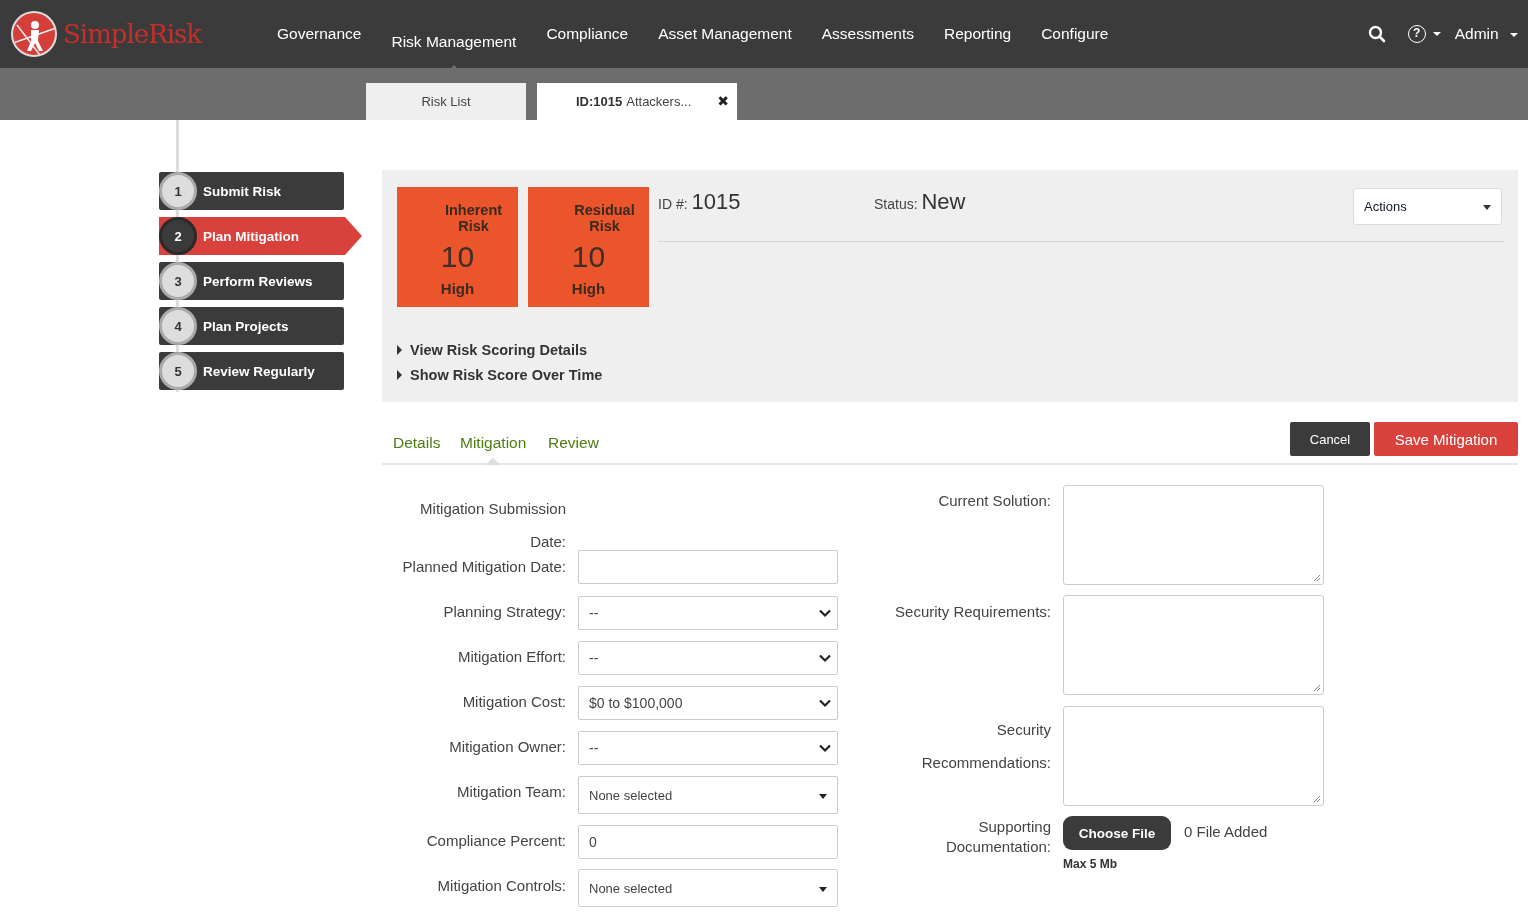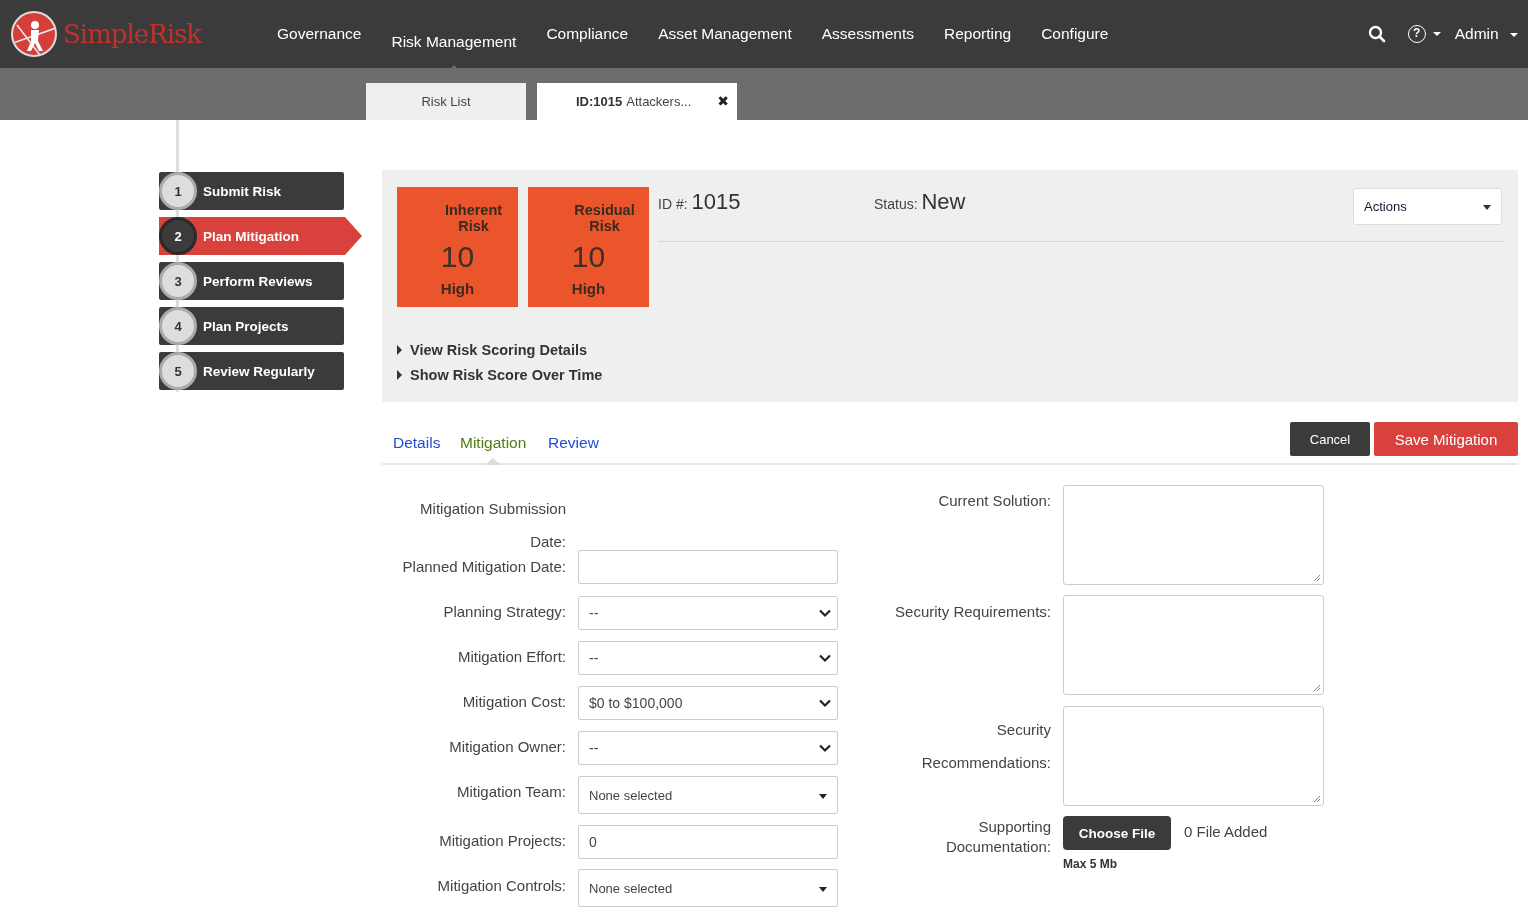--- a/index.html
+++ b/index.html
@@ -53,36 +53,36 @@
   .caret-d { position: absolute; right: 10px; top: 16px; width: 0; height: 0; border-left: 4px solid transparent; border-right: 4px solid transparent; border-top: 5px solid #333; }
   .sumdivider { position: absolute; left: 276px; top: 71px; width: 846px; height: 1px; background: #d6d6d6; }
   .subject { position: absolute; left: 276px; top: 88px; width: 850px; font-size: 22px; line-height: 30px; color: #333; }
   .subject .lab { font-size: 14px; color: #444; }
   .edit-icon { display: inline-block; width: 18px; height: 18px; vertical-align: middle; margin-left: 10px; }
   .toggle { position: absolute; left: 15px; font-size: 14.5px; font-weight: bold; color: #333; display: flex; align-items: center; }
   .toggle .tri { width: 0; height: 0; border-top: 5px solid transparent; border-bottom: 5px solid transparent; border-left: 5px solid #333; margin-right: 8px; }
 
   
   .tabs { position: absolute; left: 382px; top: 430px; width: 1136px; height: 35px; border-bottom: 2px solid #e8e8e8; }
-  .tab { position: absolute; top: 4px; font-size: 15.5px; color: #1d4ed8; }
+  .tab { position: absolute; top: 4px; font-size: 15.5px; color: #4d7c0f; }
   .tab.active { color: #4d7c0f; }
   .tab.active::after { content: ""; position: absolute; left: 50%; margin-left: -8px; top: 24px; width: 0; height: 0; border-left: 8px solid transparent; border-right: 8px solid transparent; border-bottom: 7px solid #ddd; }
   .btn { position: absolute; top: -8px; height: 34px; color: #fff; font-size: 14px; display: flex; align-items: center; justify-content: center; border-radius: 2px; }
   .btn.cancel { left: 908px; width: 80px; background: #3b3b3b; font-size: 13px; }
   .btn.save { left: 992px; width: 144px; background: #d9413c; font-size: 15px; }
 
   
   .flabel { position: absolute; font-size: 15px; color: #444; text-align: right; }
   .finput { position: absolute; left: 578px; width: 260px; height: 34px; background: #fff; border: 1px solid #ccc; border-radius: 2px; font-size: 14px; color: #444; display: flex; align-items: center; padding-left: 10px; }
   .finput .chev { position: absolute; right: 6px; top: 10px; width: 12px; height: 12px; }
   .finput.multi { height: 38px; font-size: 13px; }
   .finput.multi .caret-d { top: 17px; border-top-color: #222; }
   .ftext { position: absolute; left: 1063px; width: 261px; height: 100px; background: #fff; border: 1px solid #ccc; border-radius: 3px; }
   .ftext .grip { position: absolute; right: 2px; bottom: 2px; width: 8px; height: 8px; }
-  .choose { position: absolute; left: 1063px; top: 816px; width: 108px; height: 34px; background: #3b3b3b; color: #fff; font-size: 13.5px; font-weight: bold; display: flex; align-items: center; justify-content: center; border-radius: 4px; }
+  .choose { position: absolute; left: 1063px; top: 816px; width: 108px; height: 34px; background: #3b3b3b; color: #fff; font-size: 13.5px; font-weight: bold; display: flex; align-items: center; justify-content: center; border-radius: 9px; }
   .fileadded { position: absolute; left: 1184px; top: 823px; font-size: 15px; color: #444; }
   .maxsize { position: absolute; left: 1063px; top: 857px; font-size: 12px; font-weight: bold; color: #333; }
 </style>
 </head>
 <body>
 
 <div class="topbar">
   <div class="logo">
     <div class="logo-badge">
       <svg width="46" height="46" viewBox="0 0 46 46">
@@ -236,21 +236,21 @@
       <path d="M1 3.5 L6 8.5 L11 3.5" fill="none" stroke="#222" stroke-width="2.2"></path>
     </svg>
 </div>
 
 <div class="flabel" style="left:380px; width:186px; top:783px;">Mitigation Team:</div>
 <div class="finput multi" style="top:776px">
   <span>None selected</span>
   <span class="caret-d"></span>
 </div>
 
-<div class="flabel" style="left:380px; width:186px; top:832px;">Mitigation Projects:</div>
+<div class="flabel" style="left:380px; width:186px; top:832px;">Compliance Percent:</div>
 <div class="finput" style="top:825px">0</div>
 
 <div class="flabel" style="left:380px; width:186px; top:877px;">Mitigation Controls:</div>
 <div class="finput multi" style="top:869px">
   <span>None selected</span>
   <span class="caret-d"></span>
 </div>
 
 <div class="flabel" style="left:860px; width:191px; top:492px;">Current Solution:</div>
 <div class="ftext" style="top:485px">

